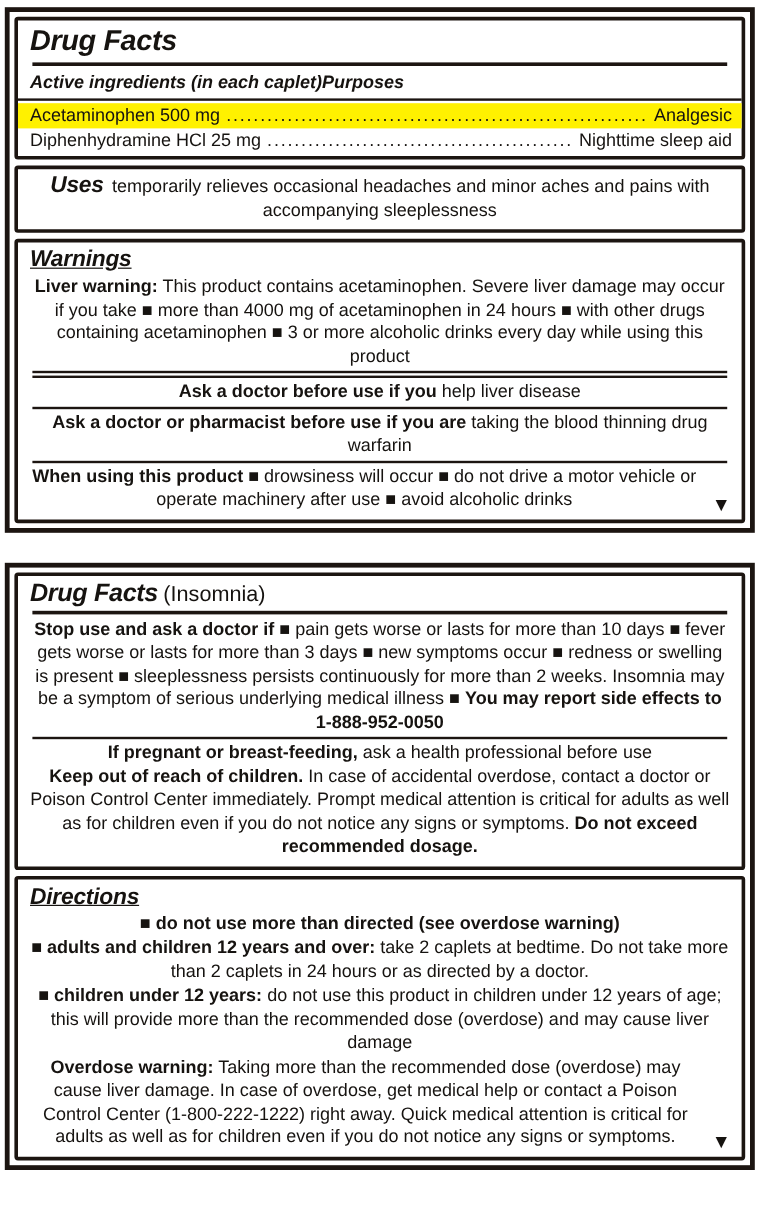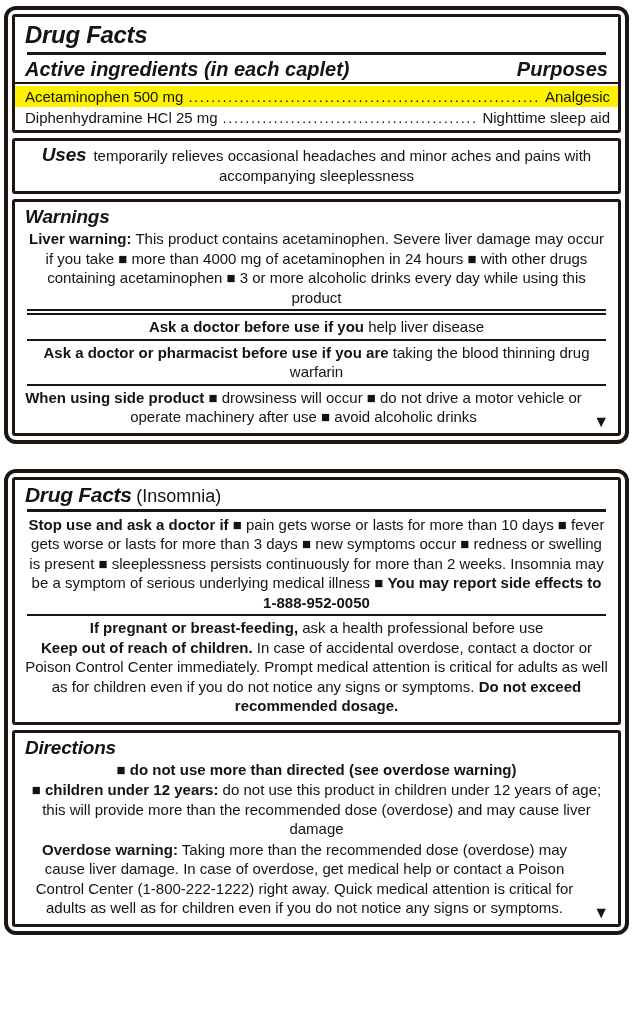--- a/index.html
+++ b/index.html
@@ -2,40 +2,40 @@
 <html style="--hl: #FFF100;"><head>
 <meta charset="utf-8">
 <style>
   html,body{margin:0;padding:0;}
   body{
     width:633px;height:1024px;overflow:hidden;background:#ffffff;
     font-family:"Liberation Sans", sans-serif;color:#161310;
     -webkit-font-smoothing:antialiased;
   }
   .panel{
-    margin:6px 4px 0 4px;border:4px solid #1c1511;border-radius:12px;
+    margin:6px 4px 0 4px;border:4px solid #1c1511;border-radius:0;
     padding:4px;background:#fff;
   }
   .section{
     border:3px solid #1c1511;border-radius:3px;background:#fff;
     padding:3px 10px 5px 10px;
   }
   .section + .section{margin-top:5px;}
   .df-title{font-size:24px;font-weight:bold;font-style:italic;line-height:30px;letter-spacing:-0.3px;}
   .df-title-sm{font-size:21px;font-weight:bold;font-style:italic;letter-spacing:-0.3px;}
   .continued{font-size:18px;font-weight:normal;font-style:normal;}
   .rule{border-top:3px solid #1c1511;margin:2px 2px 3px 2px;height:0;}
   .rule-thin{border-top:2px solid #1c1511;margin:2px 2px 2px 2px;height:0;}
-  .hdr-row{display:flex;justify-content:space-between;font-size:20px;font-weight:bold;font-style:italic;line-height:20px;padding:1px 0;}
+  .hdr-row{display:flex;font-size:15px;font-weight:bold;font-style:italic;line-height:20px;padding:1px 0;}
   .flush{margin-left:-10px;margin-right:-10px;}
   .ing-row{display:flex;align-items:flex-end;font-size:15px;line-height:21px;padding:0 8px 0 10px;}
   .ing-row.hl{background:var(--hl,#FFF100);}
   .leader{flex:1;overflow:hidden;white-space:nowrap;margin:0 5px;letter-spacing:1.5px;}
   p.body{font-size:15px;line-height:19.5px;margin:1px 0;text-align:center;}
-  .sec-head{font-size:19px;font-weight:bold;font-style:italic;line-height:23px;letter-spacing:-0.2px;}
+  .sec-head{font-size:19px;font-weight:bold;font-style:italic;line-height:23px;letter-spacing:-0.2px;text-decoration:underline;}
   .sec-head-inline{font-size:19px;font-weight:bold;font-style:italic;margin-right:7px;letter-spacing:-0.2px;}
   b.lead{font-weight:bold;}
   .rel{position:relative;}
   .marker{position:absolute;right:9px;bottom:3px;font-size:16px;line-height:16px;}
   .gap22{height:19px;}
 </style>
 </head>
 <body>
 
 <div class="panel">
@@ -68,38 +68,39 @@
 
   <div class="section rel">
     <div class="sec-head">Warnings</div>
     <p class="body"><b class="lead">Liver warning:</b><span> This product contains acetaminophen. Severe liver damage may occur if you take ■ more than 4000 mg of acetaminophen in 24 hours ■ with other drugs containing acetaminophen ■ 3 or more alcoholic drinks every day while using this product</span></p>
     <div class="rule-thin"></div>
     <div class="rule-thin"></div>
     <p class="body"><b class="lead">Ask a doctor before use if you</b><span> help liver disease</span></p>
     <div class="rule-thin"></div>
     <p class="body"><b class="lead">Ask a doctor or pharmacist before use if you are</b><span> taking the blood thinning drug warfarin</span></p>
     <div class="rule-thin"></div>
-    <p class="body" style="padding-right:26px;"><b class="lead">When using side product</b><span> ■ drowsiness will occur ■ do not drive a motor vehicle or operate machinery after use ■ avoid alcoholic drinks</span></p>
+    <p class="body" style="padding-right:26px;"><b class="lead">When using this product</b><span> ■ drowsiness will occur ■ do not drive a motor vehicle or operate machinery after use ■ avoid alcoholic drinks</span></p>
     <span class="marker">▼</span>
   </div>
 </div>
 
 <div class="gap22"></div>
 
 <div class="panel">
 
   <div class="section">
     <div><span class="df-title-sm">Drug Facts</span> <span class="continued">(Insomnia)</span></div>
     <div class="rule"></div>
     <p class="body"><b class="lead">Stop use and ask a doctor if</b><span> ■ pain gets worse or lasts for more than 10 days ■ fever gets worse or lasts for more than 3 days ■ new symptoms occur ■ redness or swelling is present ■ sleeplessness persists continuously for more than 2 weeks. Insomnia may be a symptom of serious underlying medical illness ■ </span><b class="lead">You may report side effects to 1-888-952-0050</b></p>
     <div class="rule-thin"></div>
     <p class="body"><b class="lead">If pregnant or breast-feeding,</b><span> ask a health professional before use</span><br>
     <b class="lead">Keep out of reach of children.</b><span> In case of accidental overdose, contact a doctor or Poison Control Center immediately. Prompt medical attention is critical for adults as well as for children even if you do not notice any signs or symptoms. </span><b class="lead">Do not exceed recommended dosage.</b></p>
   </div>
 
   <div class="section rel">
     <div class="sec-head">Directions</div>
     <p class="body"><b class="lead">■ do not use more than directed (see overdose warning)</b></p>
+    <p class="body"><b class="lead">■ adults and children 12 years and over:</b><span> take 2 caplets at bedtime. Do not take more than 2 caplets in 24 hours or as directed by a doctor.</span></p>
     <p class="body"><b class="lead">■ children under 12 years:</b><span> do not use this product in children under 12 years of age; this will provide more than the recommended dose (overdose) and may cause liver damage</span></p>
     <p class="body" style="padding-right:24px;"><b class="lead">Overdose warning:</b><span> Taking more than the recommended dose (overdose) may cause liver damage. In case of overdose, get medical help or contact a Poison Control Center (1-800-222-1222) right away. Quick medical attention is critical for adults as well as for children even if you do not notice any signs or symptoms.</span></p>
     <span class="marker">▼</span>
   </div>
 </div>
 
 </body></html>

